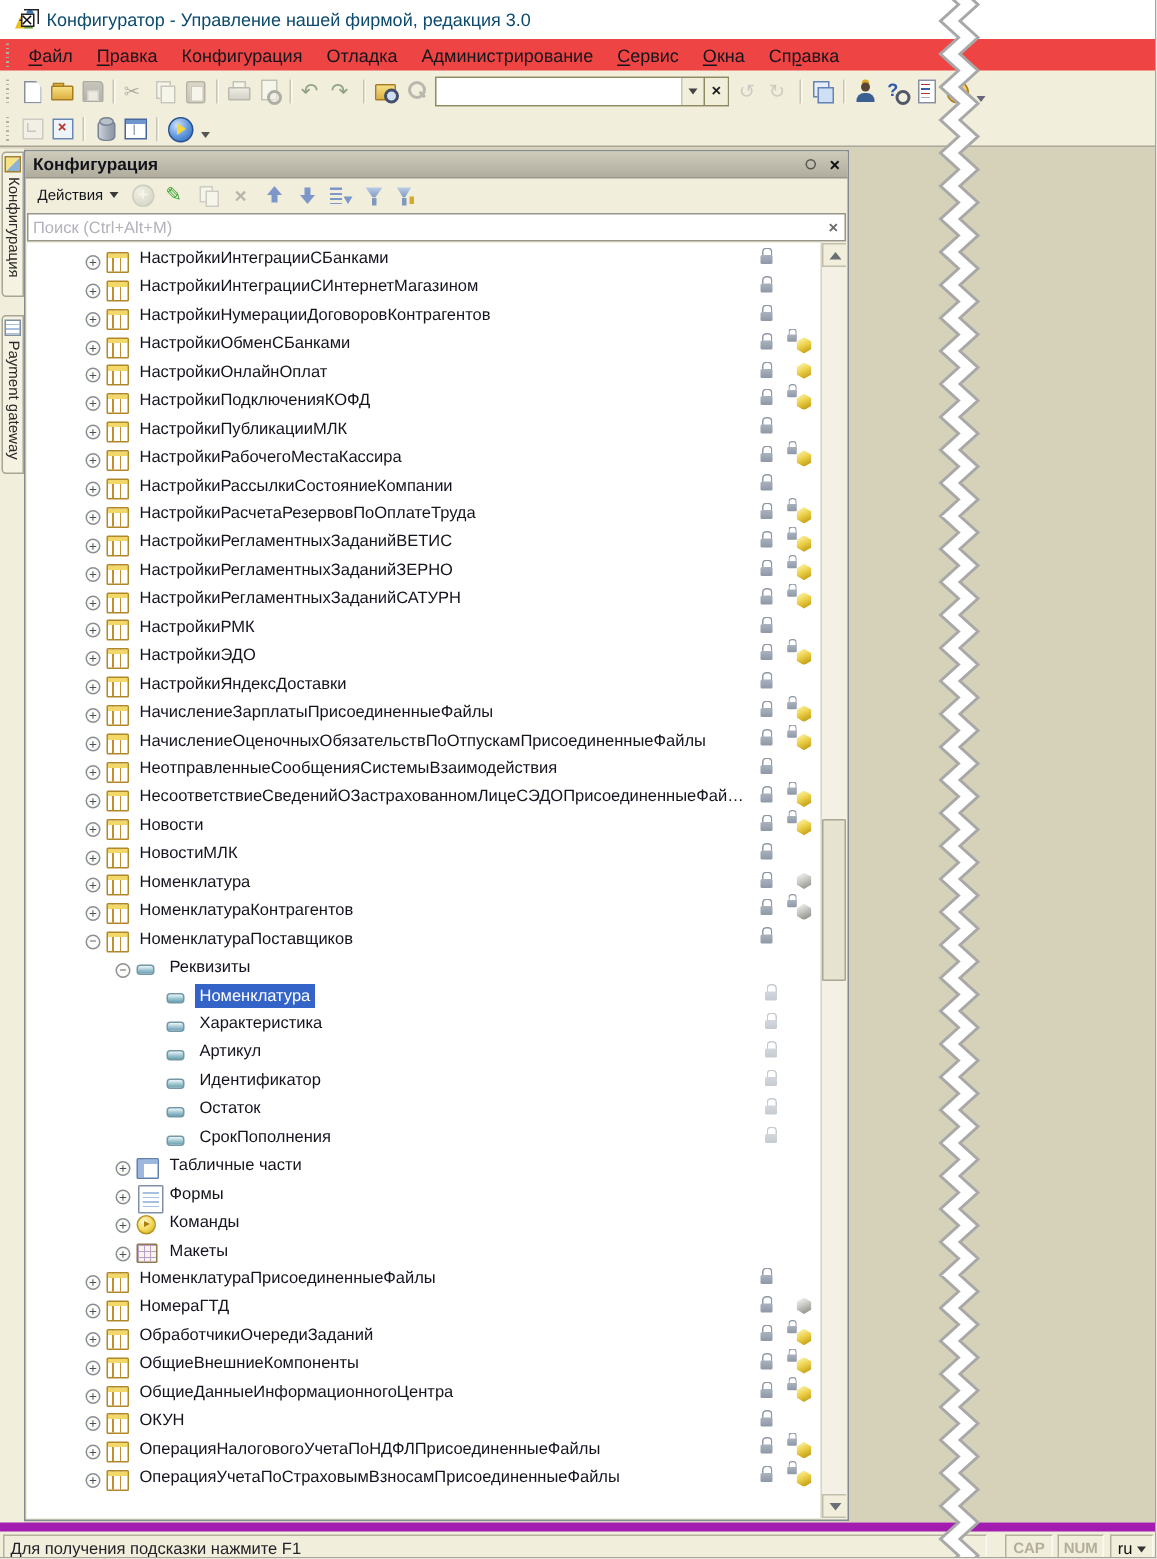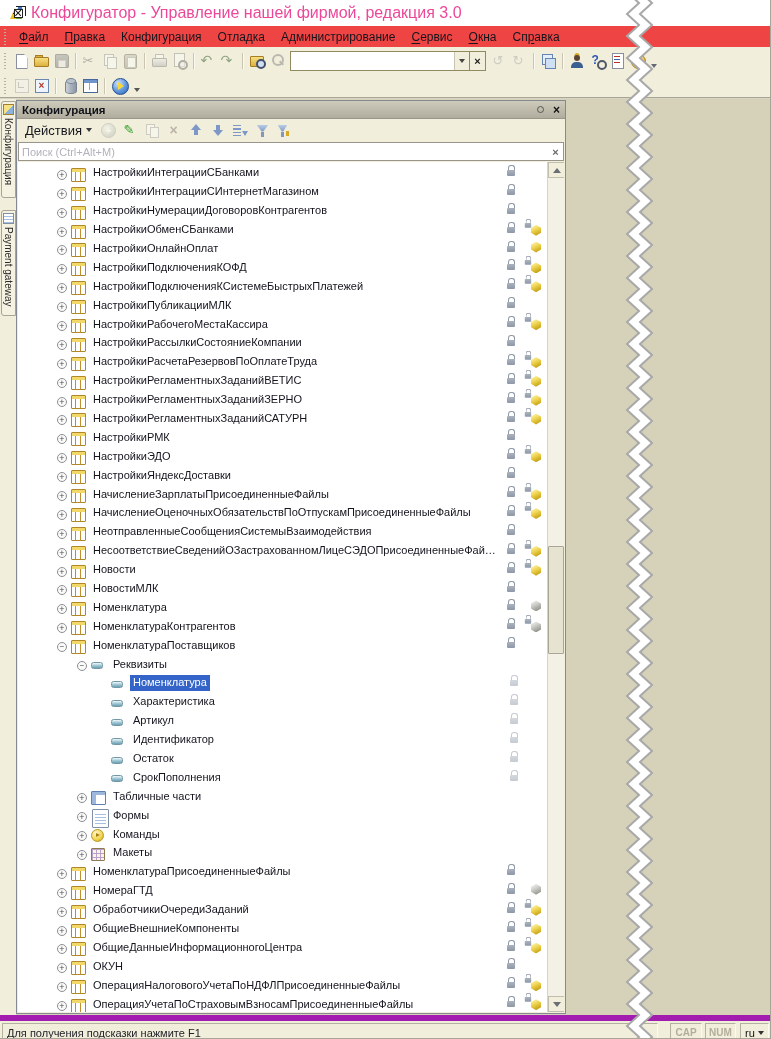--- a/index.html
+++ b/index.html
@@ -3,21 +3,21 @@
 <meta charset="utf-8">
 <style>
 *{box-sizing:border-box;margin:0;padding:0}
 html,body{background:#fff}
 body{font-family:"Liberation Sans","DejaVu Sans",sans-serif}
 .window{position:relative;width:771px;height:1039px;background:#f1eedb;overflow:hidden;border-right:1px solid #a8a496;border-bottom:1px solid #a8a496}
 
 
 .titlebar{position:absolute;left:0;top:0;right:0;height:26px;background:#fff;display:flex;align-items:center}
 .appicon{width:16px;height:16px;margin:0 7px 0 8px;flex:none}
-.title{font-size:16px;color:#ec4899;white-space:nowrap}
+.title{font-size:12px;color:#0c4a6e;white-space:nowrap}
 .wc{position:absolute;top:0;width:36px;height:26px;display:flex;align-items:center;justify-content:center}
 .wc-min{left:634}.wc-restore{left:682}.wc-close{left:728}
 .wc-min i{display:block;width:10px;height:1px;background:#222}
 .wc-restore i{display:block;position:relative;width:9px;height:9px;border:1px solid #222;background:#fff}
 .wc-restore i::before{content:"";position:absolute;left:1px;top:-4px;width:9px;height:9px;border:1px solid #222;border-left:none;border-bottom:none}
 .wc-close i{font-style:normal;font-size:14px;line-height:14px;color:#111}
 .wc-close i::before{content:"\00D7"}
 
 
 .menubar{position:absolute;left:0;top:26px;right:0;height:21px;background:#ef4444;display:flex;align-items:center}
@@ -105,21 +105,21 @@
 .vtab-label{writing-mode:vertical-rl;font-size:10px;color:#2a2a2a;white-space:nowrap;overflow:hidden}
 
 
 .panel{position:absolute;left:16px;top:100px;width:550px;height:914px;background:#f1eedb;border:1px solid #838a94}
 .panel-h{position:absolute;left:0;top:0;right:0;height:18px;background:linear-gradient(#cecbbb,#b0ad9e);border-bottom:1px solid #9a968a;display:flex;align-items:center;padding:0 5px}
 .panel-title{flex:1;font-size:11.5px;font-weight:bold;color:#12121a}
 .pin{width:7px;height:7px;border:1.5px solid #56564e;border-radius:50%;margin-right:9px}
 .panel-close{font-weight:bold;font-size:12px;line-height:12px;color:#111}
 .panel-close::before{content:"\00D7"}
 .panel-tb{position:absolute;left:0;top:18px;right:0;height:22px;display:flex;align-items:center;padding-left:4px}
-.actions-btn{display:flex;align-items:center;gap:4px;padding:1px 6px 1px 4px;font-size:13px;color:#15151c}
+.actions-btn{display:flex;align-items:center;gap:4px;padding:1px 6px 1px 4px;font-size:10px;color:#15151c}
 .actions-btn::after{content:"";border-top:4px solid #3a3a3a;border-left:3.5px solid transparent;border-right:3.5px solid transparent}
 .pa .tb{width:19px;height:19px}
 [data-name="add-icon"]::before{content:"";left:2px;top:2px;width:13px;height:13px;border-radius:50%;background:radial-gradient(circle at 35% 30%,#eef6e8,#b2d2a2 60%,#84ae74);border:1px solid #8aa87c}
 [data-name="add-icon"]::after{content:"+";left:2px;top:2px;width:14px;text-align:center;font-weight:bold;font-size:11px;line-height:14px;color:#fff}
 [data-name="edit-icon"]::before{content:"\270E";left:2px;top:1px;font-size:13px;color:#2f9e28}
 [data-name="clone-icon"]::before{content:"";left:3px;top:3px;width:7px;height:9px;background:#fff;border:1px solid #98a0a8}
 [data-name="clone-icon"]::after{content:"";left:7px;top:6px;width:7px;height:9px;background:#fff;border:1px solid #98a0a8}
 [data-name="delete-icon"]::before{content:"\00D7";left:4px;top:1px;font-weight:bold;font-size:14px;line-height:16px;color:#b85050}
 [data-name="move-up-icon"]::before{content:"";left:4px;top:3px;border-bottom:6px solid #7d97c8;border-left:5px solid transparent;border-right:5px solid transparent}
 [data-name="move-up-icon"]::after{content:"";left:7px;top:9px;width:4px;height:5px;background:#7d97c8}
@@ -386,30 +386,20 @@
             <span class="texp" data-name="expand-toggle-icon"></span>
             <span class="tico" data-name="node-icon"></span>
             <span class="tlabel" data-name="tree-item-label">НастройкиПодключенияКОФД</span>
             <span class="lk lk1" data-name="lock-icon"></span>
             <span class="c2" data-name="support-status-icon">
               <span class="lk lk2" data-name="support-lock-icon"></span>
               <span class="cube" data-name="support-cube-icon"></span>
             </span>
           </div>
 
-          <div class="trow" data-name="tree-item" data-depth="0" data-expand="plus" data-icon="catalog" data-lock="1" data-col2="lockcube">
-            <span class="texp" data-name="expand-toggle-icon"></span>
-            <span class="tico" data-name="node-icon"></span>
-            <span class="tlabel" data-name="tree-item-label">НастройкиПодключенияКСистемеБыстрыхПлатежей</span>
-            <span class="lk lk1" data-name="lock-icon"></span>
-            <span class="c2" data-name="support-status-icon">
-              <span class="lk lk2" data-name="support-lock-icon"></span>
-              <span class="cube" data-name="support-cube-icon"></span>
-            </span>
-          </div>
 
           <div class="trow" data-name="tree-item" data-depth="0" data-expand="plus" data-icon="catalog" data-lock="1" data-col2="none">
             <span class="texp" data-name="expand-toggle-icon"></span>
             <span class="tico" data-name="node-icon"></span>
             <span class="tlabel" data-name="tree-item-label">НастройкиПубликацииМЛК</span>
             <span class="lk lk1" data-name="lock-icon"></span>
 
           </div>
 
           <div class="trow" data-name="tree-item" data-depth="0" data-expand="plus" data-icon="catalog" data-lock="1" data-col2="lockcube">

